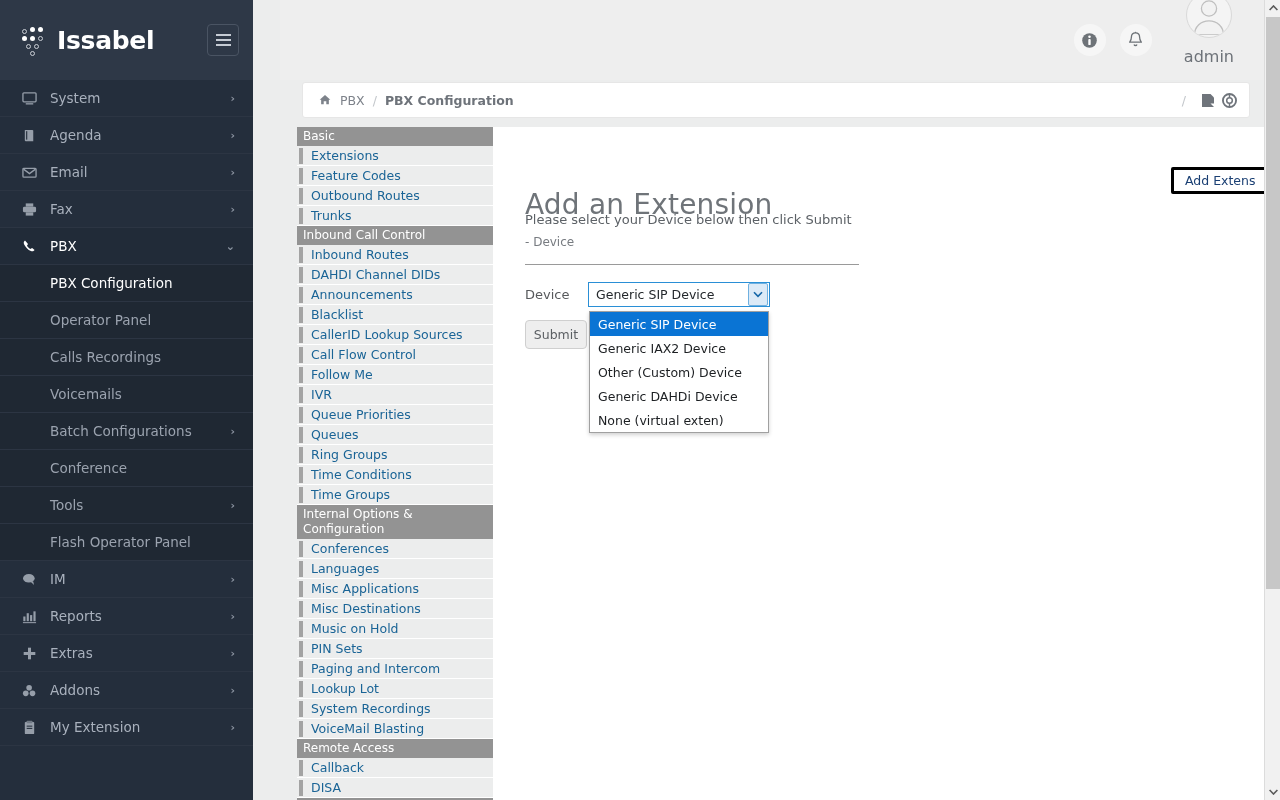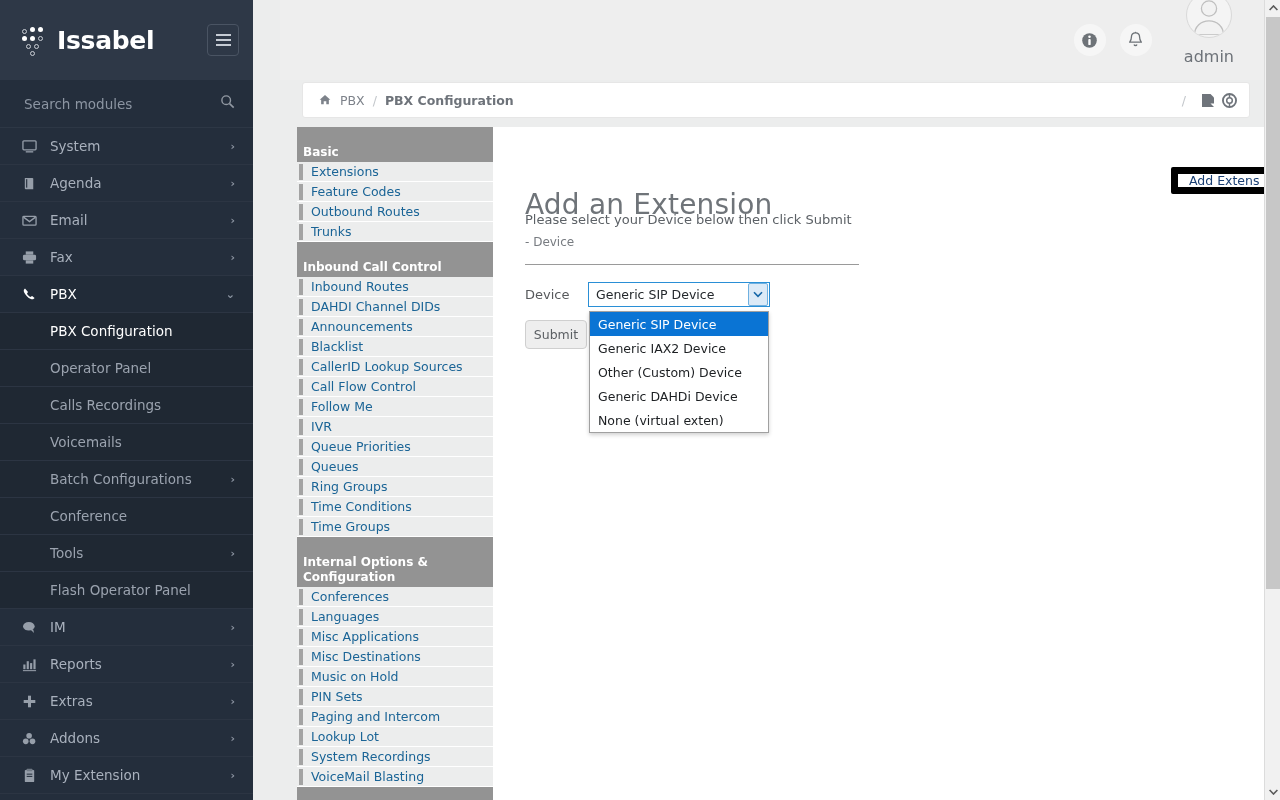--- a/index.html
+++ b/index.html
@@ -132,22 +132,22 @@
   
   #pbxmenu {
     position: absolute; left: 297px; top: 127px;
     width: 196px; height: 673px;
     background: #ffffff;
     overflow: hidden;
     font-size: 12.5px;
   }
   .grp-head {
     background: #939393; color: #ffffff;
-    padding: 18px 4px 2px 6px;
-    font-size: 12px; line-height: 15px; font-weight: bold;
+    padding: 2px 4px 2px 6px;
+    font-size: 12px; line-height: 15px;
   }
   .grp-item {
     background: #eceded;
     border-bottom: 1px solid #ffffff;
     display: flex; align-items: center;
     height: 20px;
     cursor: pointer;
   }
   .grp-item .bar { width: 4px; height: 16px; background: #a3a3a3; margin: 0 8px 0 2px; flex:0 0 4px;}
   .grp-item a {
@@ -173,21 +173,21 @@
     position: absolute; left: 32px; top: 108px;
     font-size: 12px; color: #777b80;
   }
   #hr {
     position: absolute; left: 32px; top: 137px;
     width: 334px; border-top: 1px solid #9a9a9a;
   }
   #addext-btn {
     position: absolute; left: 678px; top: 40px;
     height: 27px; padding: 0 11px;
-    border: 7px solid #000000; background: #ffffff;
+    border: 3px solid #000000; background: #ffffff;
     color: #1a3f73; font-size: 12.5px;
     display: flex; align-items: center;
     cursor: pointer; white-space: nowrap;
     border-radius: 2px;
   }
   #form-row {
     position: absolute; left: 32px; top: 155px;
     display: flex; align-items: center; gap: 12px;
   }
   #device-label { font-size: 13px; color: #57595c; width: 51px; }
@@ -267,29 +267,20 @@
       </span>
       <span class="brand-text">Issabel</span>
     </div>
     <div id="hamburger">
       <span></span>
         <span></span>
         <span></span>
     </div>
   </div>
 
-  <div id="searchbox">
-    <input id="search-input" type="text" placeholder="Search modules" style="">
-    <span>
-      <svg class="search-icon-svg" viewBox="0 0 16 16">
-        <circle cx="6.6" cy="6.6" r="4.6" fill="none" stroke="#b6bcc5" stroke-width="1.5"></circle>
-        <line x1="10.2" y1="10.2" x2="14.6" y2="14.6" stroke="#b6bcc5" stroke-width="1.7"></line>
-      </svg>
-    </span>
-  </div>
 
   <div id="nav-list">
       <div class="nav-item">
         <span class="nav-ico">
           <svg width="15" height="15" viewBox="0 0 16 16">
             <rect x="1" y="2" width="14" height="9.5" rx="1" fill="none" stroke="#aab2bd" stroke-width="1.4"></rect>
             <rect x="4" y="13" width="8" height="1.4" fill="#aab2bd"></rect>
           </svg>
         </span>
         <span class="nav-label">System</span>

